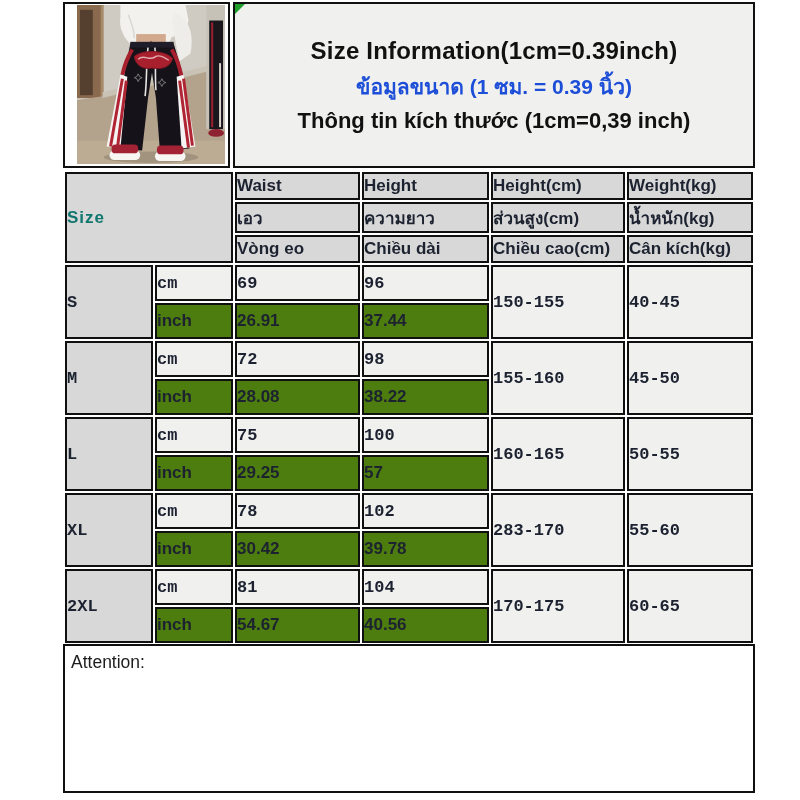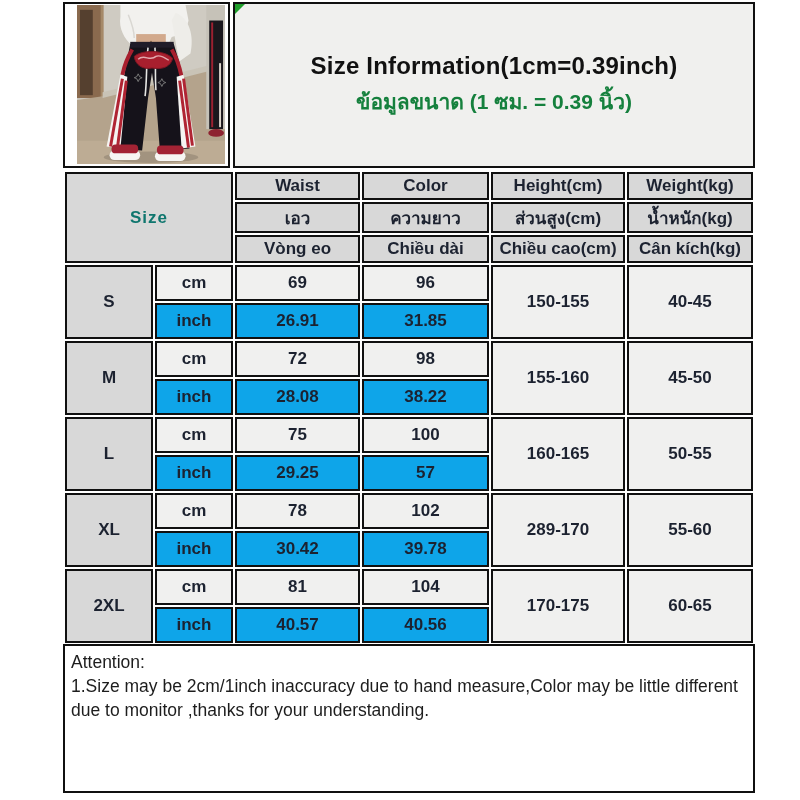--- a/index.html
+++ b/index.html
@@ -23,41 +23,41 @@
     background:var(--panel-gray, #f0f0ee); position:relative;
     display:flex; flex-direction:column; justify-content:center; align-items:center;
     gap:5px; text-align:center;
   }
   .corner-marker {
     position:absolute; left:0; top:0; width:0; height:0;
     border-top:10px solid var(--marker-green, #1f9e2b);
     border-right:10px solid transparent;
   }
   .title-line1 { font-size:24px; font-weight:bold; color:#111; letter-spacing:0.2px; }
-  .title-line2 { font-size:21px; font-weight:bold; color:#15803d; }
+  .title-line2 { font-size:21px; font-weight:bold; color:#1d4ed8; }
   .title-line3 { font-size:22px; font-weight:bold; color:#111; }
 
   
   table.size-table {
     position:absolute; left:55px; top:170px; width:692px;
     border-collapse:separate; border-spacing:2px; table-layout:fixed;
   }
   table.size-table td {
     border:2px solid var(--border, #101010);
-    text-align:center; vertical-align:middle;
+    text-align:left; vertical-align:middle;
     font-weight:bold; font-size:17px; overflow:hidden;
   }
   tr.hdr td { height:28px; background:var(--header-gray, #d8d8d8); }
   tr.hdr.th td { font-size:17px; }
   td.size-head {
     background:var(--header-gray, #d8d8d8);
     font-size:34px; letter-spacing:1px; color:#0f766e;
   }
-  tr.cm-row td { height:36px; background:var(--row-gray, #f0f0ef); }
-  tr.inch-row td { height:36px; background:#0ea5e9; }
+  tr.cm-row td { height:36px; background:var(--row-gray, #f0f0ef);font-family:Liberation Mono, monospace; }
+  tr.inch-row td { height:36px; background:#4d7c0f; }
   td.size-label { background:var(--header-gray, #d8d8d8) !important; }
   td.merged { background:var(--row-gray, #f0f0ef) !important; }
 
   
   .attention-box {
     position:absolute; left:55px; top:644px; width:692px; height:149px;
     border:2px solid var(--border, #101010); background:#fff;
     padding:5px 6px; font-size:17.5px; line-height:1.37; color:#1d1d1d;
   }
 </style>
@@ -120,37 +120,38 @@
         <rect x="35" y="144" width="27" height="9" rx="4" fill="#a32334"></rect>
         <rect x="79" y="151" width="31" height="10" rx="5" fill="#f7f6f3"></rect>
         <rect x="81" y="145" width="27" height="9" rx="4" fill="#a32334"></rect>
         <ellipse cx="141" cy="132" rx="8" ry="4" fill="#8e2230"></ellipse>
       </svg>
     </div>
     <div class="title-box">
       <div class="corner-marker"></div>
       <div class="title-line1">Size Information(1cm=0.39inch)</div>
       <div class="title-line2">ข้อมูลขนาด (1 ซม. = 0.39 นิ้ว)</div>
+      <div class="title-line3">Thông tin kích thước (1cm=0,39 inch)</div>
     </div>
   </div>
 
   <table class="size-table">
     <colgroup>
       <col style="width:88px">
         <col style="width:78px">
         <col style="width:125px">
       <col style="width:127px">
         <col style="width:134px">
         <col style="width:126px">
     </colgroup>
     <tbody>
       <tr class="hdr">
         <td class="size-head" colspan="2" rowspan="3">Size</td>
         <td>Waist</td>
-        <td>Color</td>
+        <td>Height</td>
         <td>Height(cm)</td>
         <td>Weight(kg)</td>
       </tr>
       <tr class="hdr th">
         <td>เอว</td>
         <td>ความยาว</td>
         <td>ส่วนสูง(cm)</td>
         <td>น้ำหนัก(kg)</td>
       </tr>
       <tr class="hdr">
@@ -164,21 +165,21 @@
         <td class="size-label" rowspan="2">S</td>
         <td>cm</td>
         <td>69</td>
         <td>96</td>
         <td class="merged" rowspan="2">150-155</td>
         <td class="merged" rowspan="2">40-45</td>
       </tr>
       <tr class="inch-row">
         <td>inch</td>
         <td>26.91</td>
-        <td>31.85</td>
+        <td>37.44</td>
       </tr>
 
       <tr class="cm-row">
         <td class="size-label" rowspan="2">M</td>
         <td>cm</td>
         <td>72</td>
         <td>98</td>
         <td class="merged" rowspan="2">155-160</td>
         <td class="merged" rowspan="2">45-50</td>
       </tr>
@@ -200,43 +201,42 @@
         <td>inch</td>
         <td>29.25</td>
         <td>57</td>
       </tr>
 
       <tr class="cm-row">
         <td class="size-label" rowspan="2">XL</td>
         <td>cm</td>
         <td>78</td>
         <td>102</td>
-        <td class="merged" rowspan="2">289-170</td>
+        <td class="merged" rowspan="2">283-170</td>
         <td class="merged" rowspan="2">55-60</td>
       </tr>
       <tr class="inch-row">
         <td>inch</td>
         <td>30.42</td>
         <td>39.78</td>
       </tr>
 
       <tr class="cm-row">
         <td class="size-label" rowspan="2">2XL</td>
         <td>cm</td>
         <td>81</td>
         <td>104</td>
         <td class="merged" rowspan="2">170-175</td>
         <td class="merged" rowspan="2">60-65</td>
       </tr>
       <tr class="inch-row">
         <td>inch</td>
-        <td>40.57</td>
+        <td>54.67</td>
         <td>40.56</td>
       </tr>
     </tbody>
   </table>
 
   <div class="attention-box">
     <div>Attention:</div>
-    <div>1.Size may be 2cm/1inch inaccuracy due to hand measure,Color may be little different due to monitor ,thanks for your understanding.</div>
   </div>
 
 </div>
 
 </body></html>

